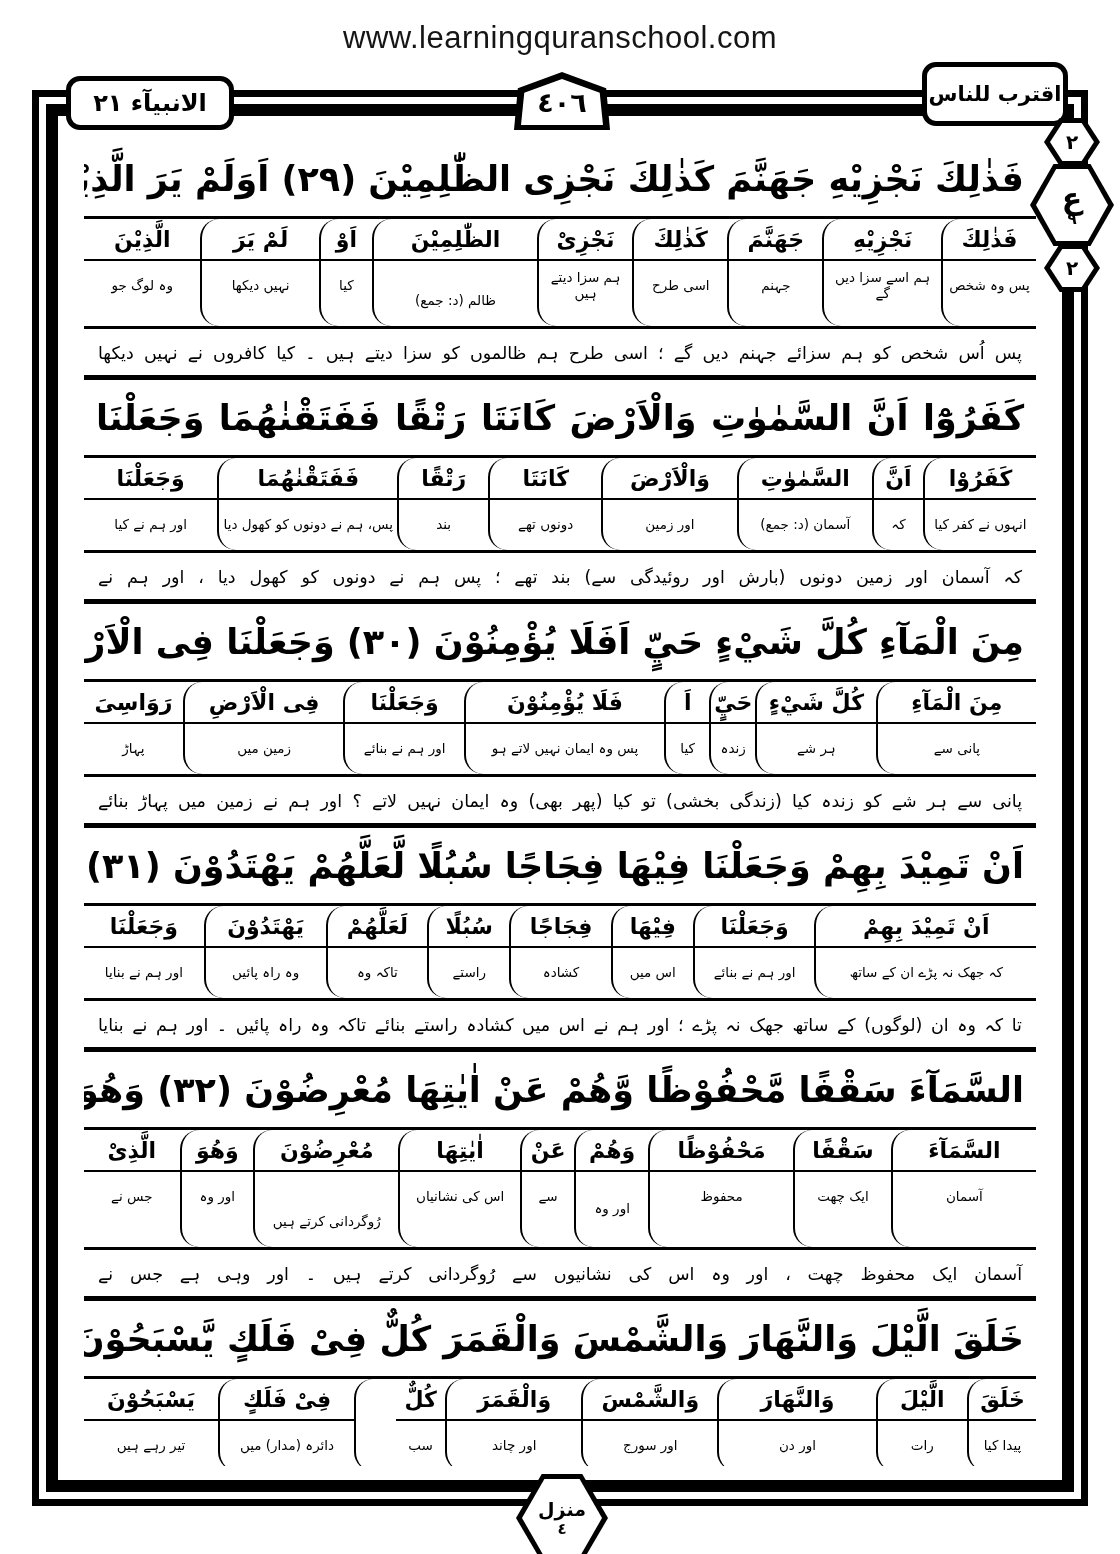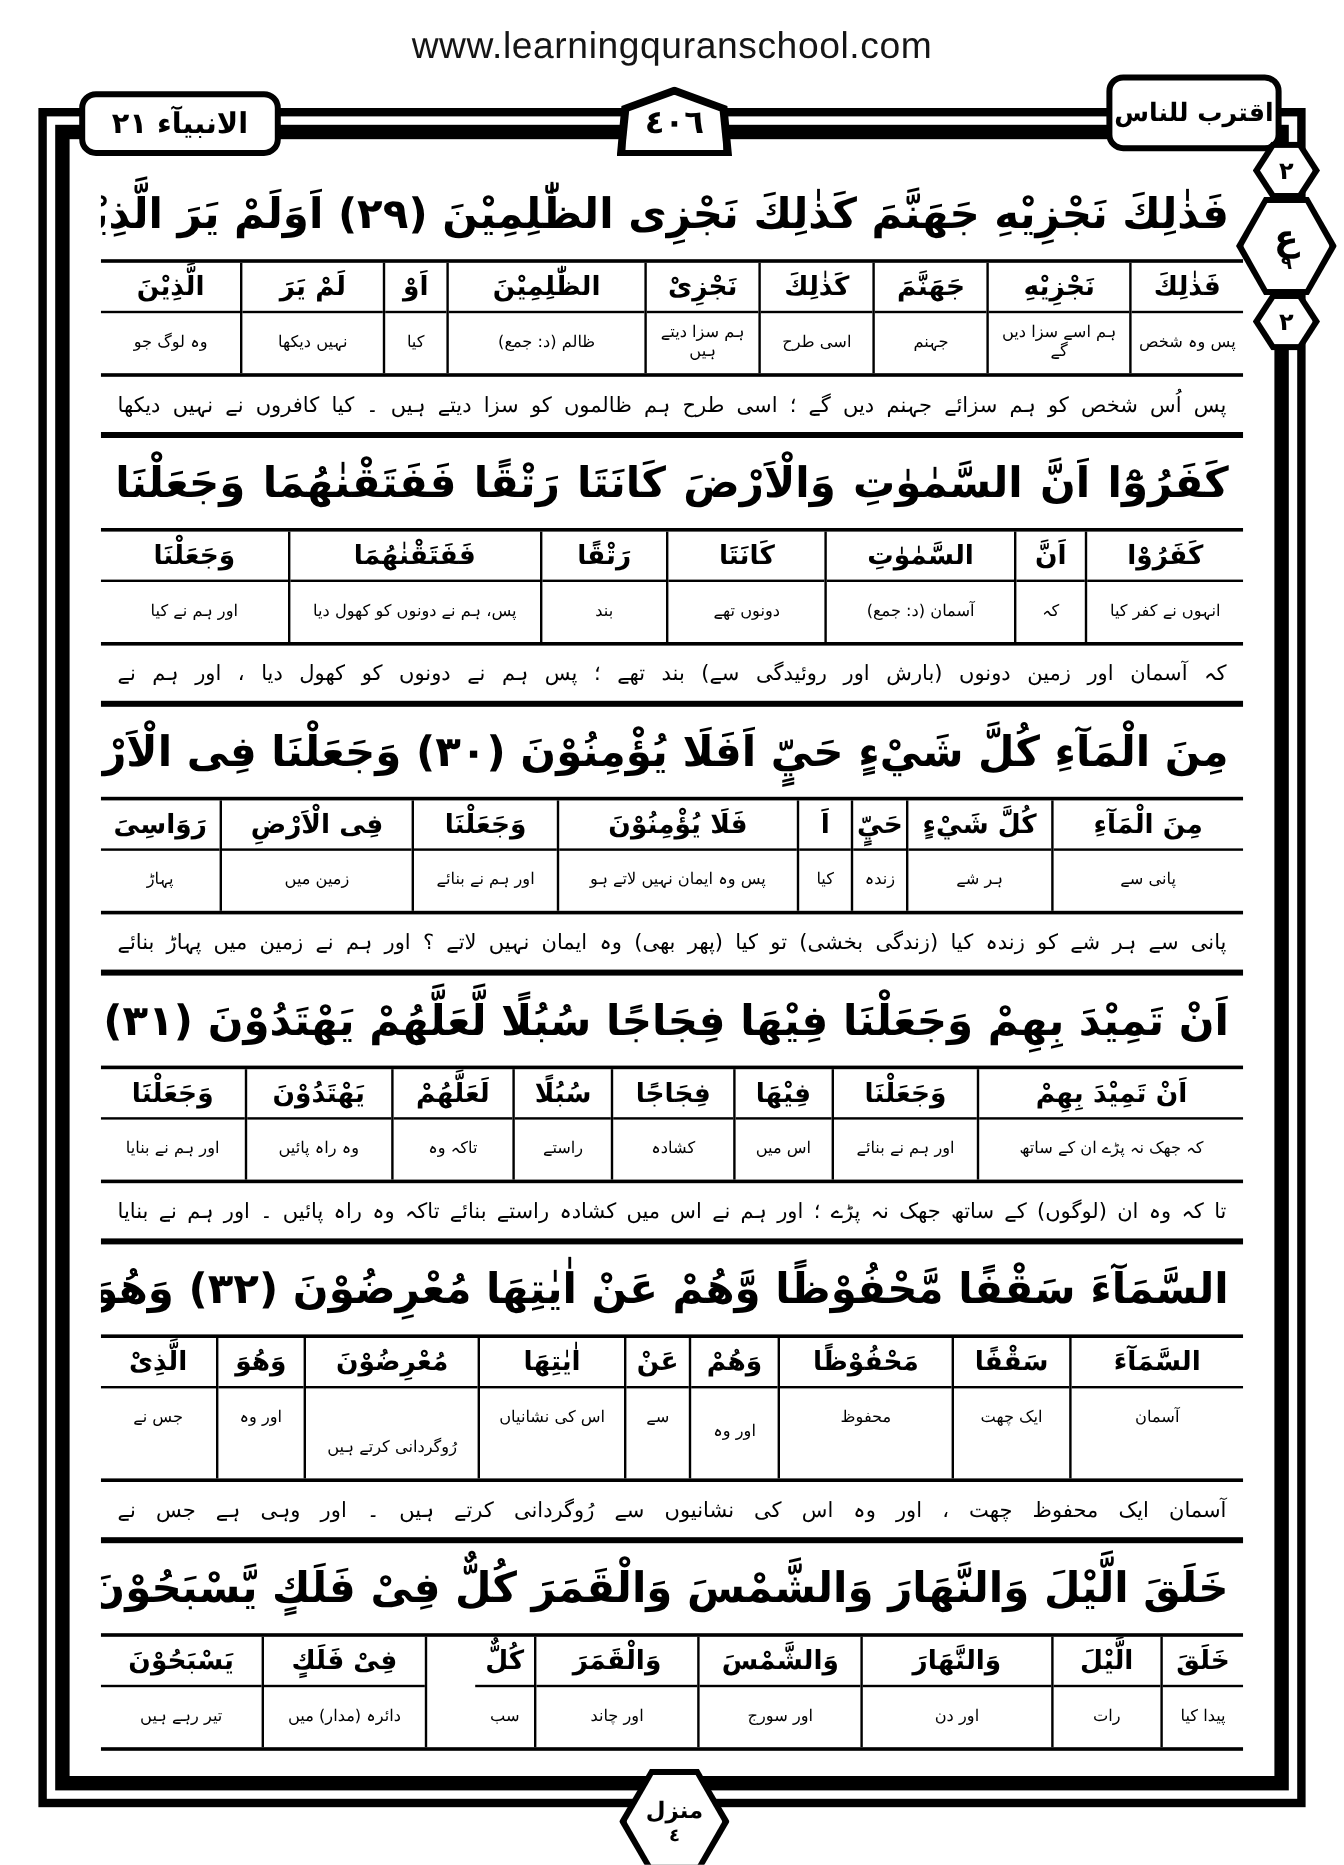--- a/index.html
+++ b/index.html
@@ -44,21 +44,21 @@
 
   
   .content { position:absolute; inset:25px 26px 14px 26px; overflow:hidden; }
   .block { width:100%; }
   .verse-row { height:78px; border-bottom:3px solid #000; direction:rtl;
     font-size:35px; font-weight:bold; line-height:76px; white-space:nowrap;
     text-align:justify; text-align-last:justify; padding:0 12px; overflow:hidden; }
   .word-table { display:flex; direction:rtl; width:100%; }
   .word-col { display:flex; flex-direction:column; min-width:0; }
   .word-col + .word-col { border-left:none; }
-  .word-col:not(:last-child) { border-left:2.5px solid #000; }
+  .word-col:not(:last-child) { border-left:2.5px solid #000;border-radius:19px; }
   .arabic-cell { height:42px; border-bottom:2.5px solid #000; direction:rtl;
     font-size:22px; font-weight:bold; display:flex; align-items:center; justify-content:center;
     white-space:nowrap; overflow:hidden; padding:0 3px; }
   .urdu-cell { height:50px; direction:rtl; font-size:13.5px; line-height:1.15;
     display:flex; align-items:center; justify-content:center; text-align:center;
     overflow:hidden; padding:0 2px; }
   .word-table { border-bottom:3px solid #000; }
   .translation-row { height:51px; border-bottom:5px solid #000; direction:rtl;
     font-size:17.5px; line-height:49px; white-space:nowrap;
     text-align:justify; text-align-last:justify; padding:0 14px; overflow:hidden; }
@@ -88,21 +88,21 @@
               <div class="urdu-cell">جہنم</div>
             </div>
             <div class="word-col" style="flex-grow: 4; flex-basis: 0px;">
               <div class="arabic-cell">كَذٰلِكَ</div>
               <div class="urdu-cell">اسی طرح</div>
             </div>
             <div class="word-col" style="flex-grow: 4; flex-basis: 0px;">
               <div class="arabic-cell">نَجْزِىْ</div>
               <div class="urdu-cell">ہم سزا دیتے ہیں</div>
             </div>
-            <div class="word-col" style="flex-grow: 7; flex-basis: 0px;">
+            <div class="word-col" style="flex-grow: 7; flex-basis: 0px; gap: 15px;">
               <div class="arabic-cell">الظّٰلِمِيْنَ</div>
               <div class="urdu-cell">ظالم (د: جمع)</div>
             </div>
             <div class="word-col" style="flex-grow: 2.2; flex-basis: 0px;">
               <div class="arabic-cell">اَوْ</div>
               <div class="urdu-cell">کیا</div>
             </div>
             <div class="word-col" style="flex-grow: 5; flex-basis: 0px;">
               <div class="arabic-cell">لَمْ يَرَ</div>
               <div class="urdu-cell">نہیں دیکھا</div>
@@ -121,20 +121,24 @@
               <div class="arabic-cell">كَفَرُوْا</div>
               <div class="urdu-cell">انہوں نے کفر کیا</div>
             </div>
             <div class="word-col" style="flex-grow: 2.2; flex-basis: 0px;">
               <div class="arabic-cell">اَنَّ</div>
               <div class="urdu-cell">کہ</div>
             </div>
             <div class="word-col" style="flex-grow: 6; flex-basis: 0px;">
               <div class="arabic-cell">السَّمٰوٰتِ</div>
               <div class="urdu-cell">آسمان (د: جمع)</div>
+            </div>
+            <div class="word-col" style="flex-grow: 6; flex-basis: 0px;">
+              <div class="arabic-cell">وَالْاَرْضَ</div>
+              <div class="urdu-cell">اور زمین</div>
             </div>
             <div class="word-col" style="flex-grow: 5; flex-basis: 0px;">
               <div class="arabic-cell">كَانَتَا</div>
               <div class="urdu-cell">دونوں تھے</div>
             </div>
             <div class="word-col" style="flex-grow: 4; flex-basis: 0px;">
               <div class="arabic-cell">رَتْقًا</div>
               <div class="urdu-cell">بند</div>
             </div>
             <div class="word-col" style="flex-grow: 8; flex-basis: 0px;">

